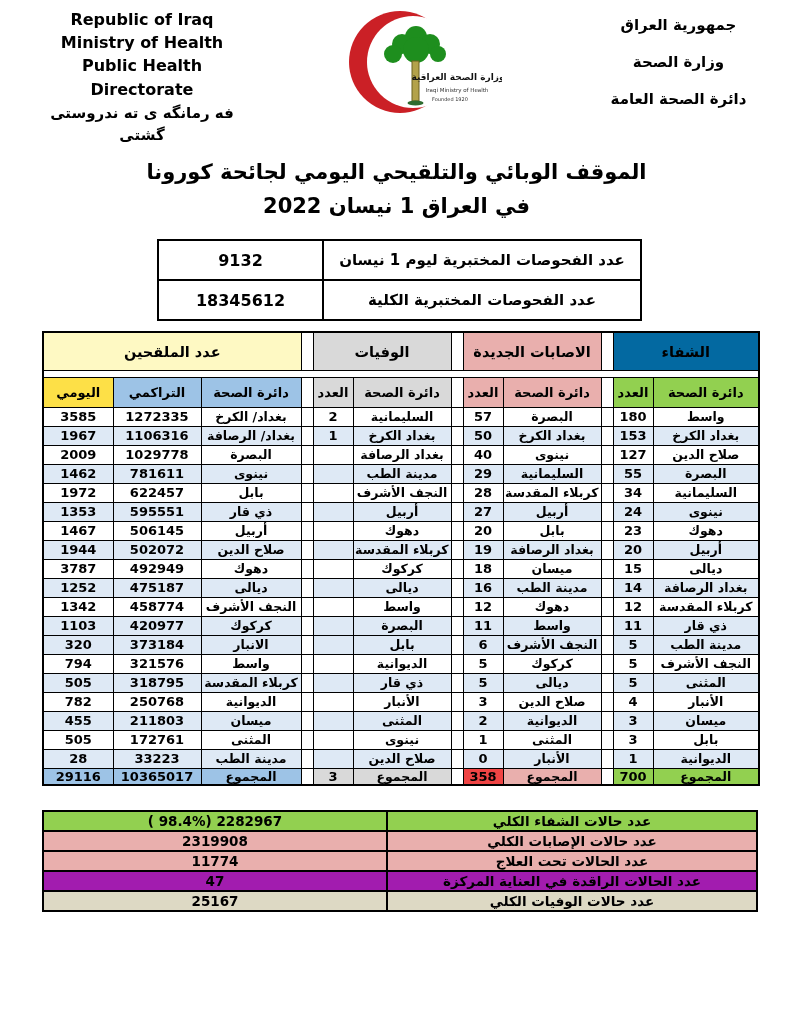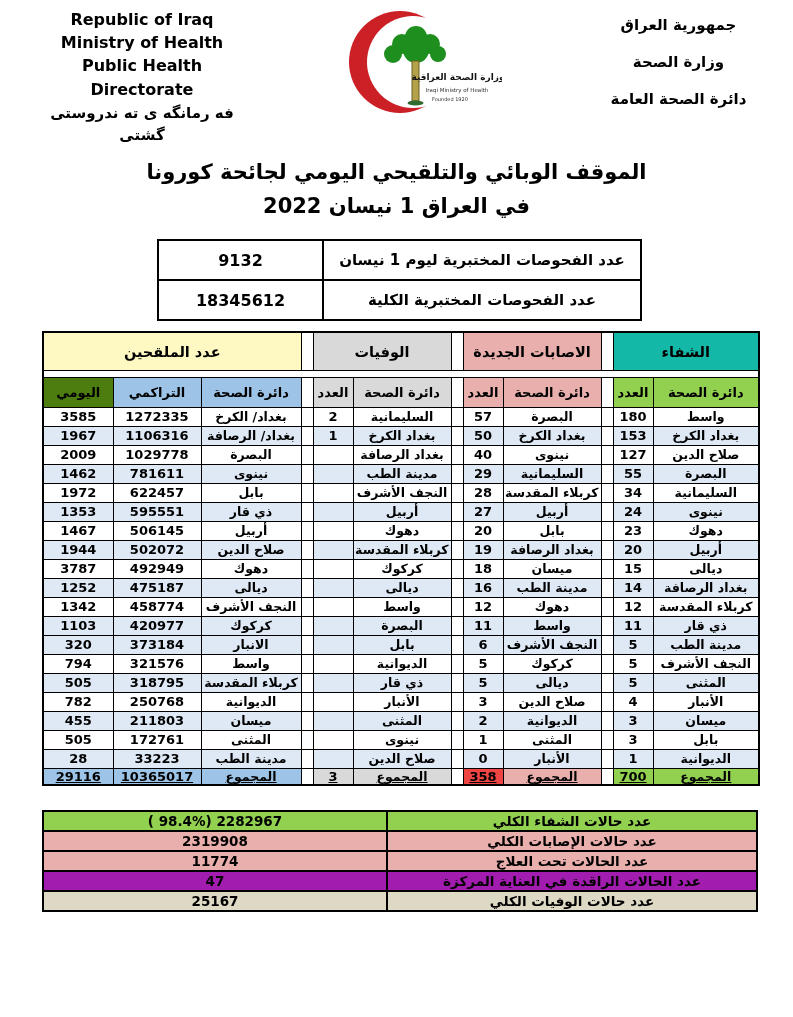--- a/index.html
+++ b/index.html
@@ -39,21 +39,21 @@
   .main td.name{ direction:rtl; font-size:12.5px; }
   .main tr.title-row{ height:38px; }
   .main .sec-title{ font-size:14.5px; direction:rtl; }
   .main tr.gap-row{ height:7px; }
   .main td.gaprow{ background:#fff; border-left:none; border-right:none; padding:0; }
   .main tr.colhead-row{ height:30px; }
   .main td.colhead{ font-size:13px; }
   .main tr.data-row{ height:19px; }
   .main tr.stripe td:not(.spacer){ background:var(--stripe); }
   .main td.spacer{ background:#fff; }
-  .main tr.total-row{ height:15px;text-decoration:underline; }
+  .main tr.total-row{ height:15px; }
 
   
   .summary{ margin:24px 0 0 42px; width:716px; }
   .summary td{ border:2px solid #000; height:19px; font-size:13.5px; }
   .summary .sum-val{ width:344px; text-align:center; }
   .summary .sum-label{ text-align:center; direction:rtl; }
 </style>
 </head>
 <body>
 
@@ -128,27 +128,27 @@
         <col style="width:106px">
     </colgroup>
     <tbody id="main-tbody">
         <tr class="title-row">
           <td class="sec-title" colspan="3" style="background: #fef9c3;">عدد الملقحين</td>
           <td class="spacer"></td>
           <td class="sec-title" colspan="2" style="background: rgb(217, 217, 217);">الوفيات</td>
           <td class="spacer"></td>
           <td class="sec-title" colspan="2" style="background: rgb(233, 175, 173);">الاصابات الجديدة</td>
           <td class="spacer"></td>
-          <td class="sec-title" colspan="2" style="background: #14b8a6;">الشفاء</td>
+          <td class="sec-title" colspan="2" style="background: #0369a1;">الشفاء</td>
         </tr>
         <tr class="gap-row">
           <td class="gaprow" colspan="12"></td>
         </tr>
         <tr class="colhead-row">
-          <td class="colhead" style="background: #4d7c0f;">اليومي</td>
+          <td class="colhead" style="background: #fde047;">اليومي</td>
           <td class="colhead" style="background: rgb(157, 195, 230);">التراكمي</td>
           <td class="colhead name" style="background: rgb(157, 195, 230);">دائرة الصحة</td>
           <td class="spacer"></td>
           <td class="colhead" style="background: rgb(217, 217, 217);">العدد</td>
           <td class="colhead name" style="background: rgb(217, 217, 217);">دائرة الصحة</td>
           <td class="spacer"></td>
           <td class="colhead" style="background: rgb(233, 175, 173);">العدد</td>
           <td class="colhead name" style="background: rgb(233, 175, 173);">دائرة الصحة</td>
           <td class="spacer"></td>
           <td class="colhead" style="background: rgb(146, 208, 80);">العدد</td>

